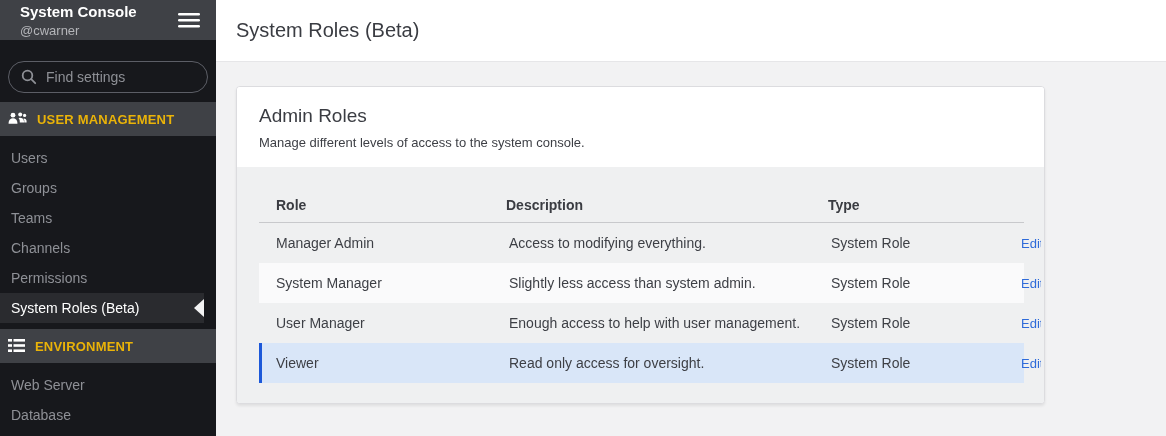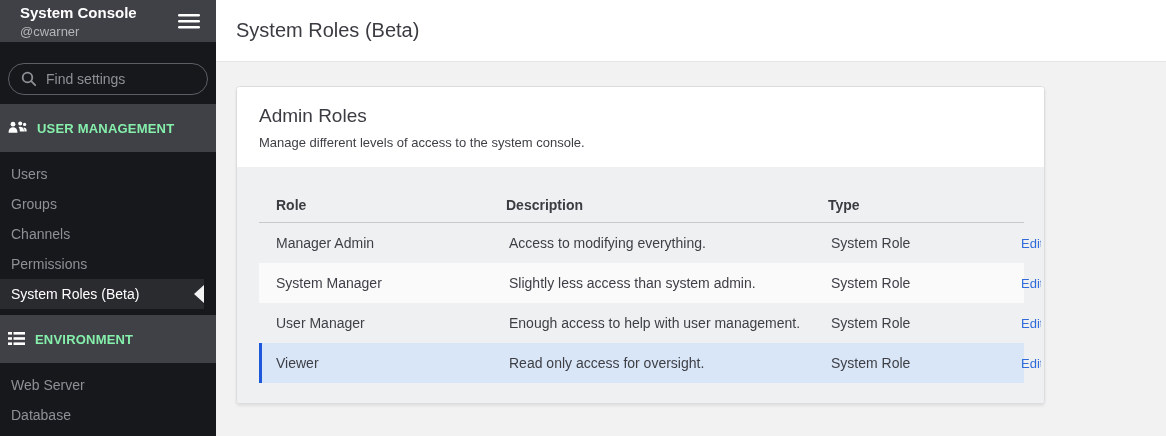--- a/index.html
+++ b/index.html
@@ -30,21 +30,21 @@
   .search-wrap svg { position:absolute; left:13px; top:8px; }
   .sb-search input {
     width:200px; height:32px; background:transparent;
     border:1px solid #5c5e66; border-radius:16px;
     color:#c5c6ca; font-size:14px; padding:0 12px 0 37px;
     font-family:inherit; outline:none;
   }
   .sb-search input::placeholder { color:#8e9096; }
 
   .sb-section-head {
-    height:48px; background:#3f4146; color:#86efac;
+    height:34px; background:#3f4146; color:#eab308;
     display:flex; align-items:center; gap:10px;
     padding:0 10px 0 8px; font-size:13px; font-weight:600;
     letter-spacing:.2px; cursor:pointer;
   }
   .sb-list { list-style:none; padding:7px 12px 6px 0; }
   .sb-item {
     height:30px; display:flex; align-items:center;
     padding-left:11px; font-size:14px; color:#8e9096;
     cursor:pointer; position:relative;
   }
@@ -136,20 +136,21 @@
           <circle cx="12.2" cy="2.6" r="2" fill="#ffffff"></circle>
           <path d="M10.6 6.1a3.8 3.8 0 0 1 5.4 3.4v.9h-4.2a5.6 5.6 0 0 0-1.2-4.3z" fill="#ffffff"></path>
           <circle cx="16.6" cy="3.4" r="1.6" fill="#ffffff"></circle>
           <path d="M15.6 6.5a3 3 0 0 1 3 3v.9h-2.4a5 5 0 0 0-.6-3.9z" fill="#ffffff"></path>
         </svg>
         <span>USER MANAGEMENT</span>
       </div>
       <ul class="sb-list">
         <li class="sb-item">Users</li>
         <li class="sb-item">Groups</li>
+        <li class="sb-item">Teams</li>
         <li class="sb-item">Channels</li>
         <li class="sb-item">Permissions</li>
         <li class="sb-item active">
           <span>System Roles (Beta)</span>
           <span class="active-arrow"></span>
         </li>
       </ul>
 
       <div class="sb-section-head">
         <svg width="17" height="14" viewBox="0 0 17 14">

